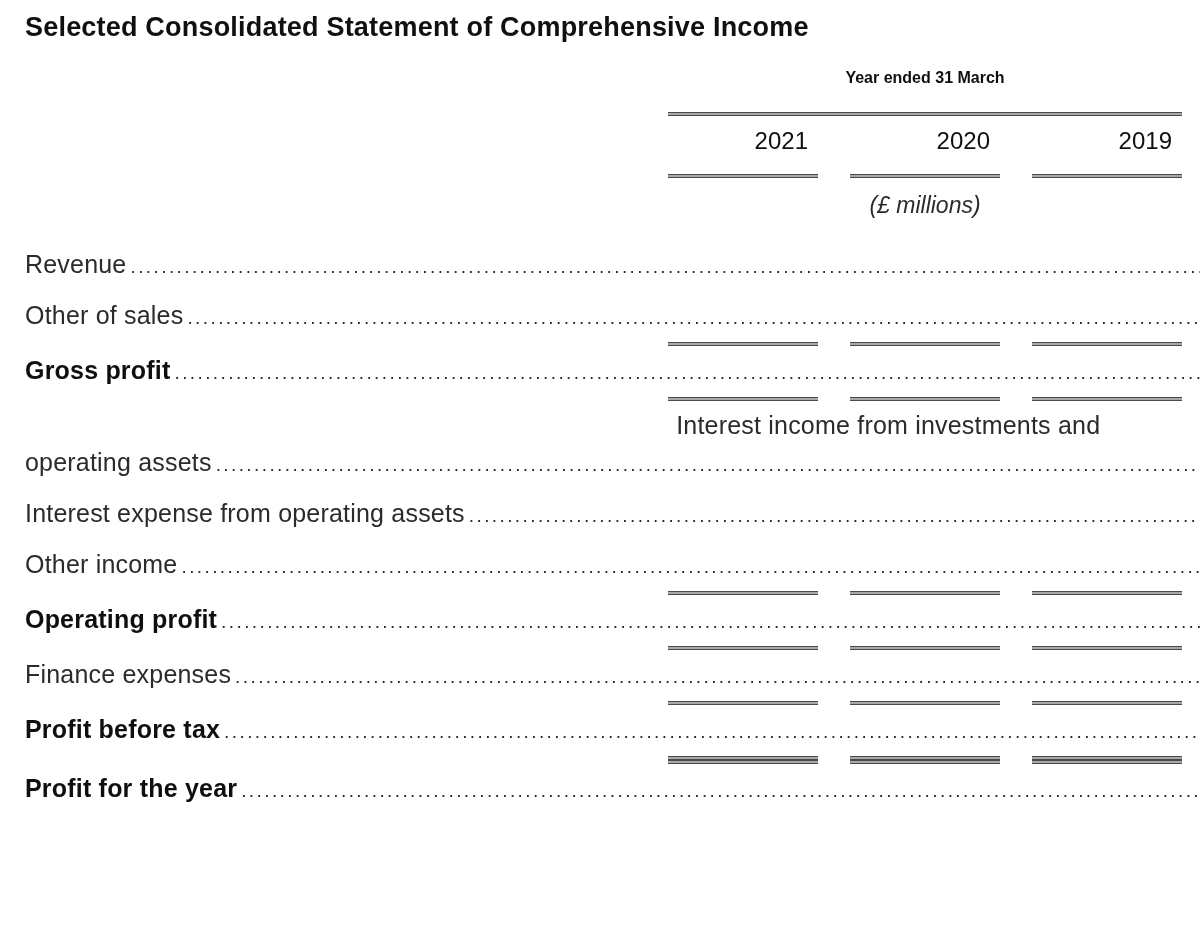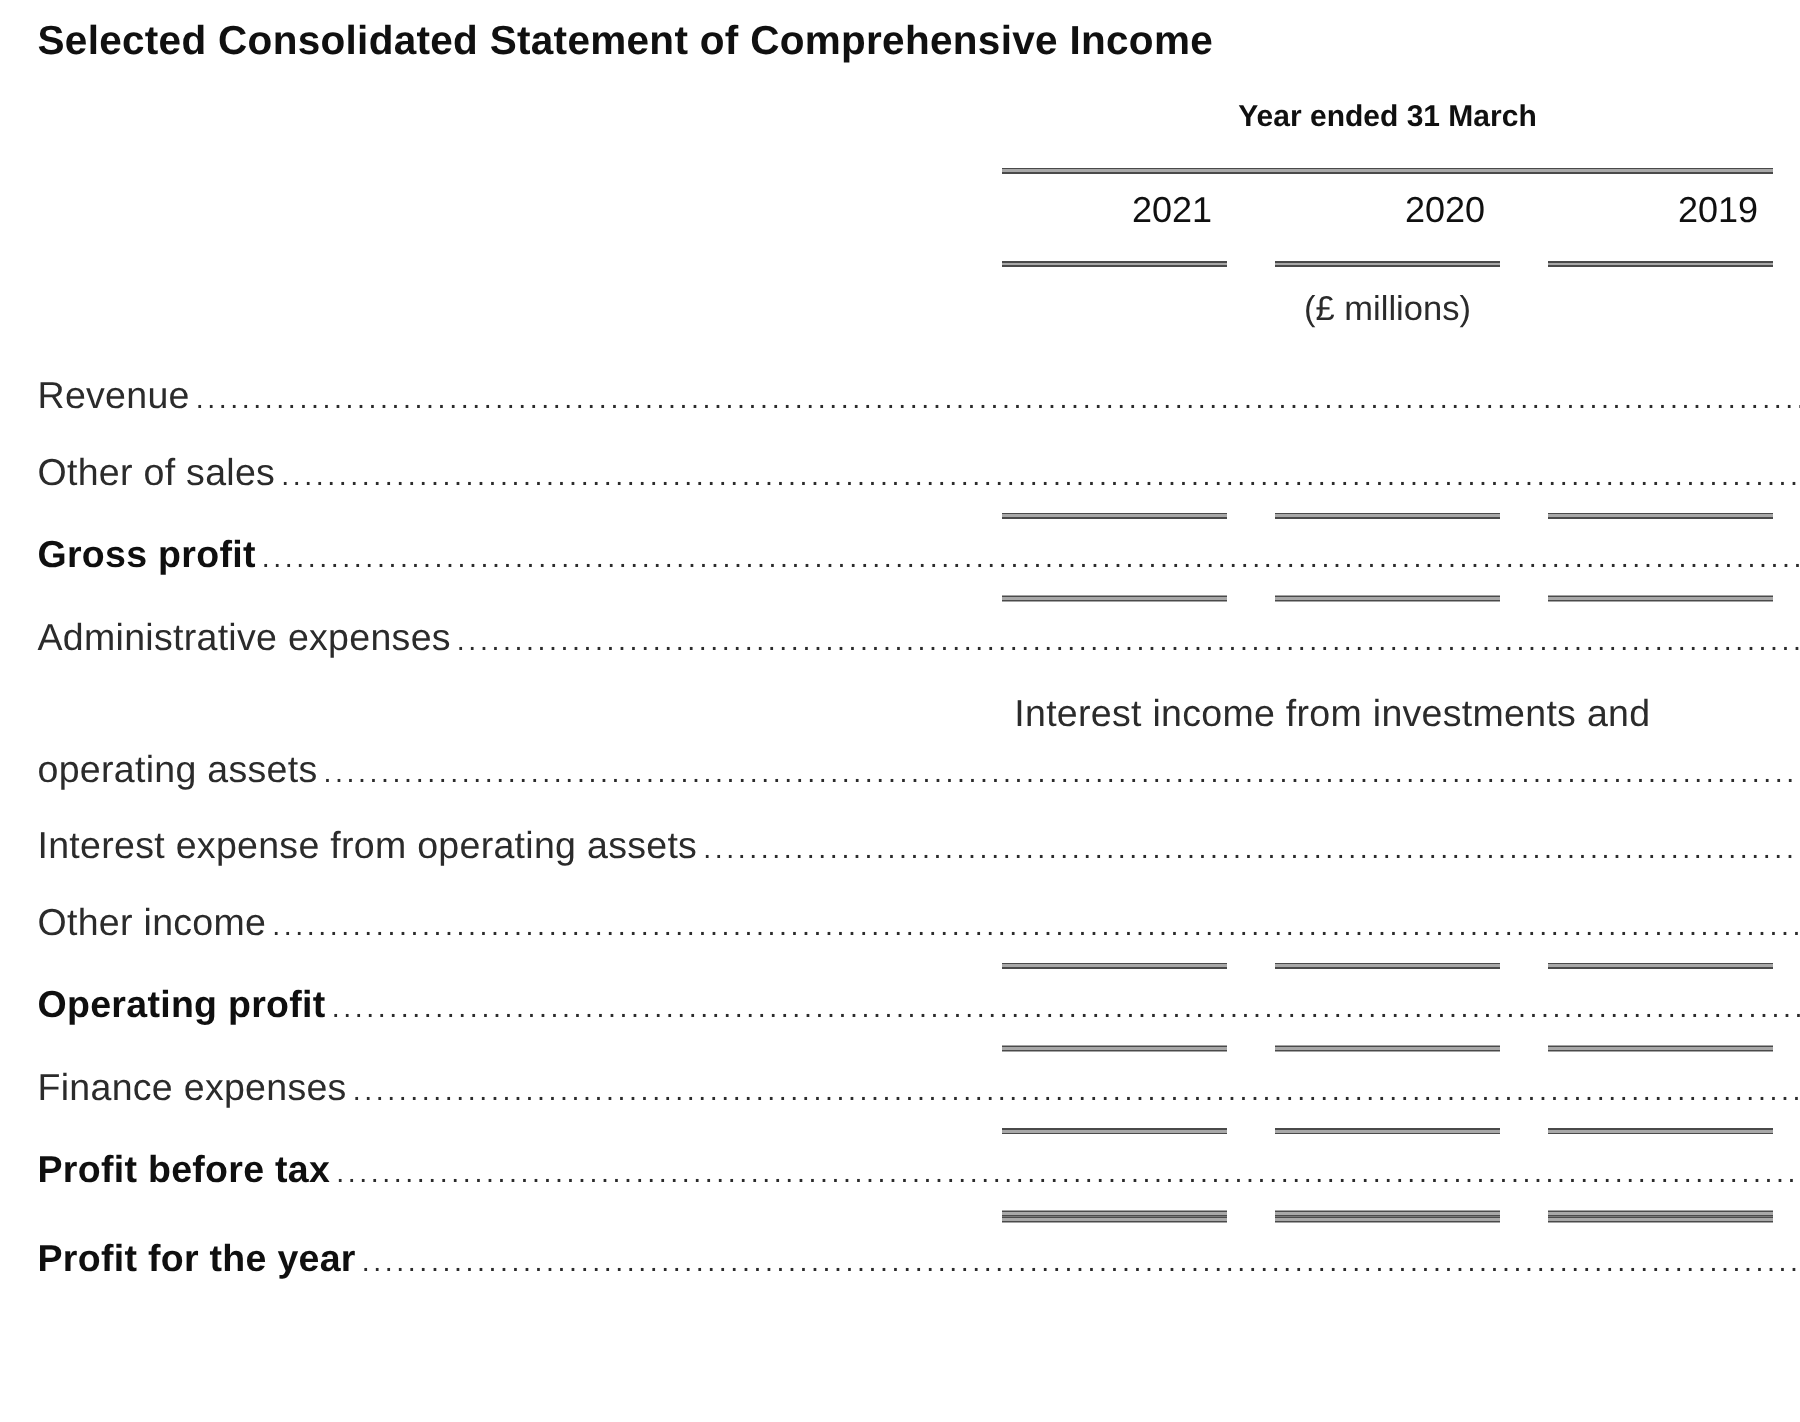--- a/index.html
+++ b/index.html
@@ -33,21 +33,21 @@
     font-weight: 700;
     color: #101010;
     letter-spacing: 0.2px;
     margin-bottom: 22px;
   }
 
   
   .period-header {
     grid-column: 2 / 5;
     text-align: center;
-    font-size: 20px;
+    font-size: 16px;
     line-height: 28px;
     font-weight: 700;
     color: #101010;
     margin-bottom: 20px;
   }
 
   .rule {
     height: 4px;
     background: linear-gradient(to bottom, #4a4a4a 0 1px, #a8a8a8 1px 3px, #4a4a4a 3px 4px);
   }
@@ -58,20 +58,21 @@
     line-height: 26px;
     font-weight: 400;
     color: #101010;
     text-align: right;
     padding: 12px 10px 20px 0;
   }
 
   .unit-note {
     grid-column: 2 / 5;
     text-align: center;
+    font-style: italic;
     font-size: 23px;
     line-height: 26px;
     color: #2b2b2b;
     margin-top: 14px;
   }
 
   
   .rows { margin-top: 22px; }
 
   .trow { align-items: stretch; text-align: center; }
@@ -184,29 +185,20 @@
 
   </div>
 
   <div class="grid rule-row">
     <div></div>
     <div class="rule"></div>
     <div class="rule"></div>
     <div class="rule"></div>
   </div>
 
-  <div class="grid trow">
-    <div class="cell-label">
-            <div class="lbl-line lbl-flex">
-              <span class="lbl-text">Administrative expenses</span>
-              <span class="leader"></span>
-            </div>
-          </div>
-
-  </div>
 
   <div class="grid trow">
     <div class="cell-label">
             <div class="lbl-line">Interest income from investments and</div>
             <div class="lbl-line lbl-flex">
               <span class="lbl-text">operating assets</span>
               <span class="leader"></span>
             </div>
           </div>
 

